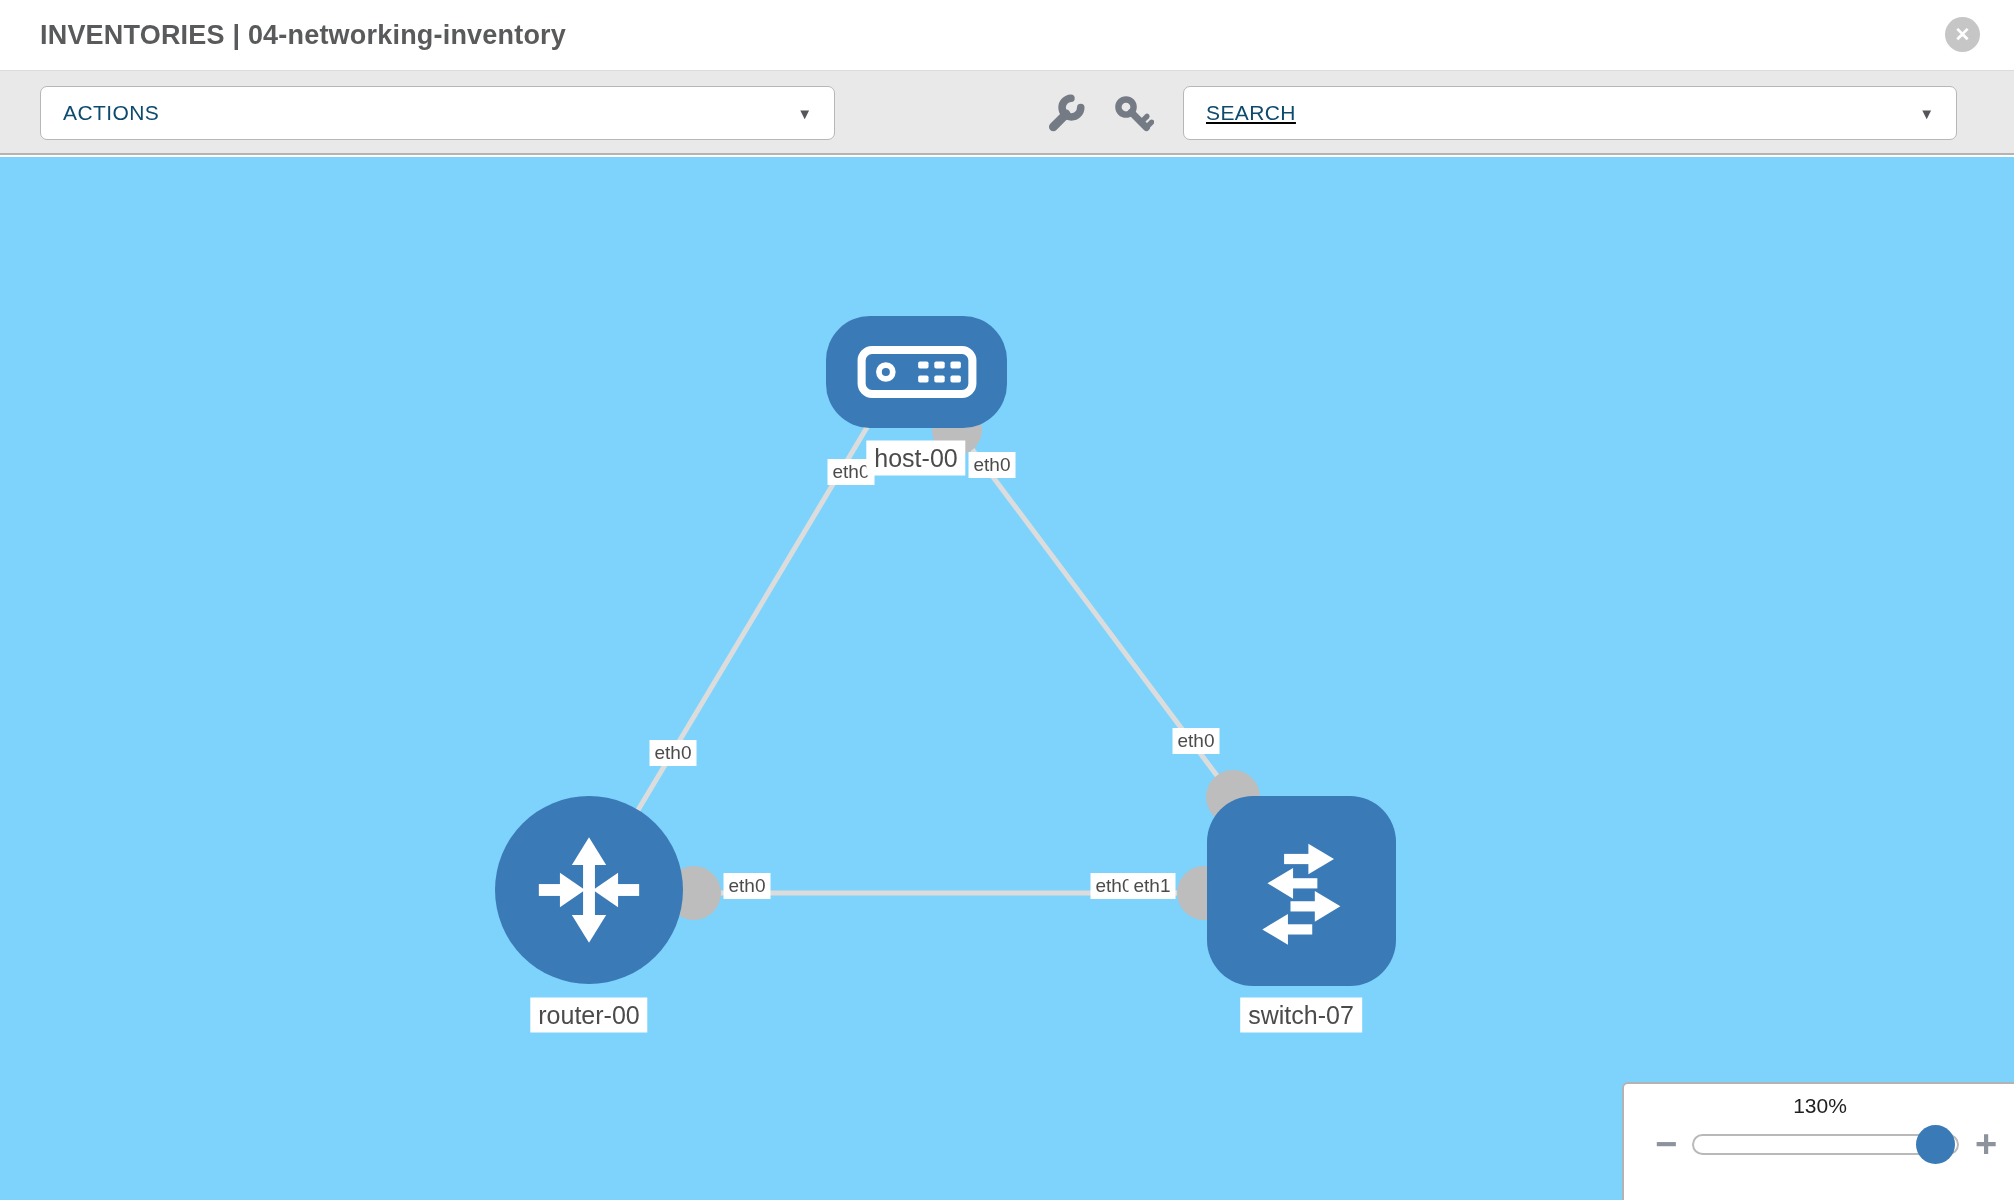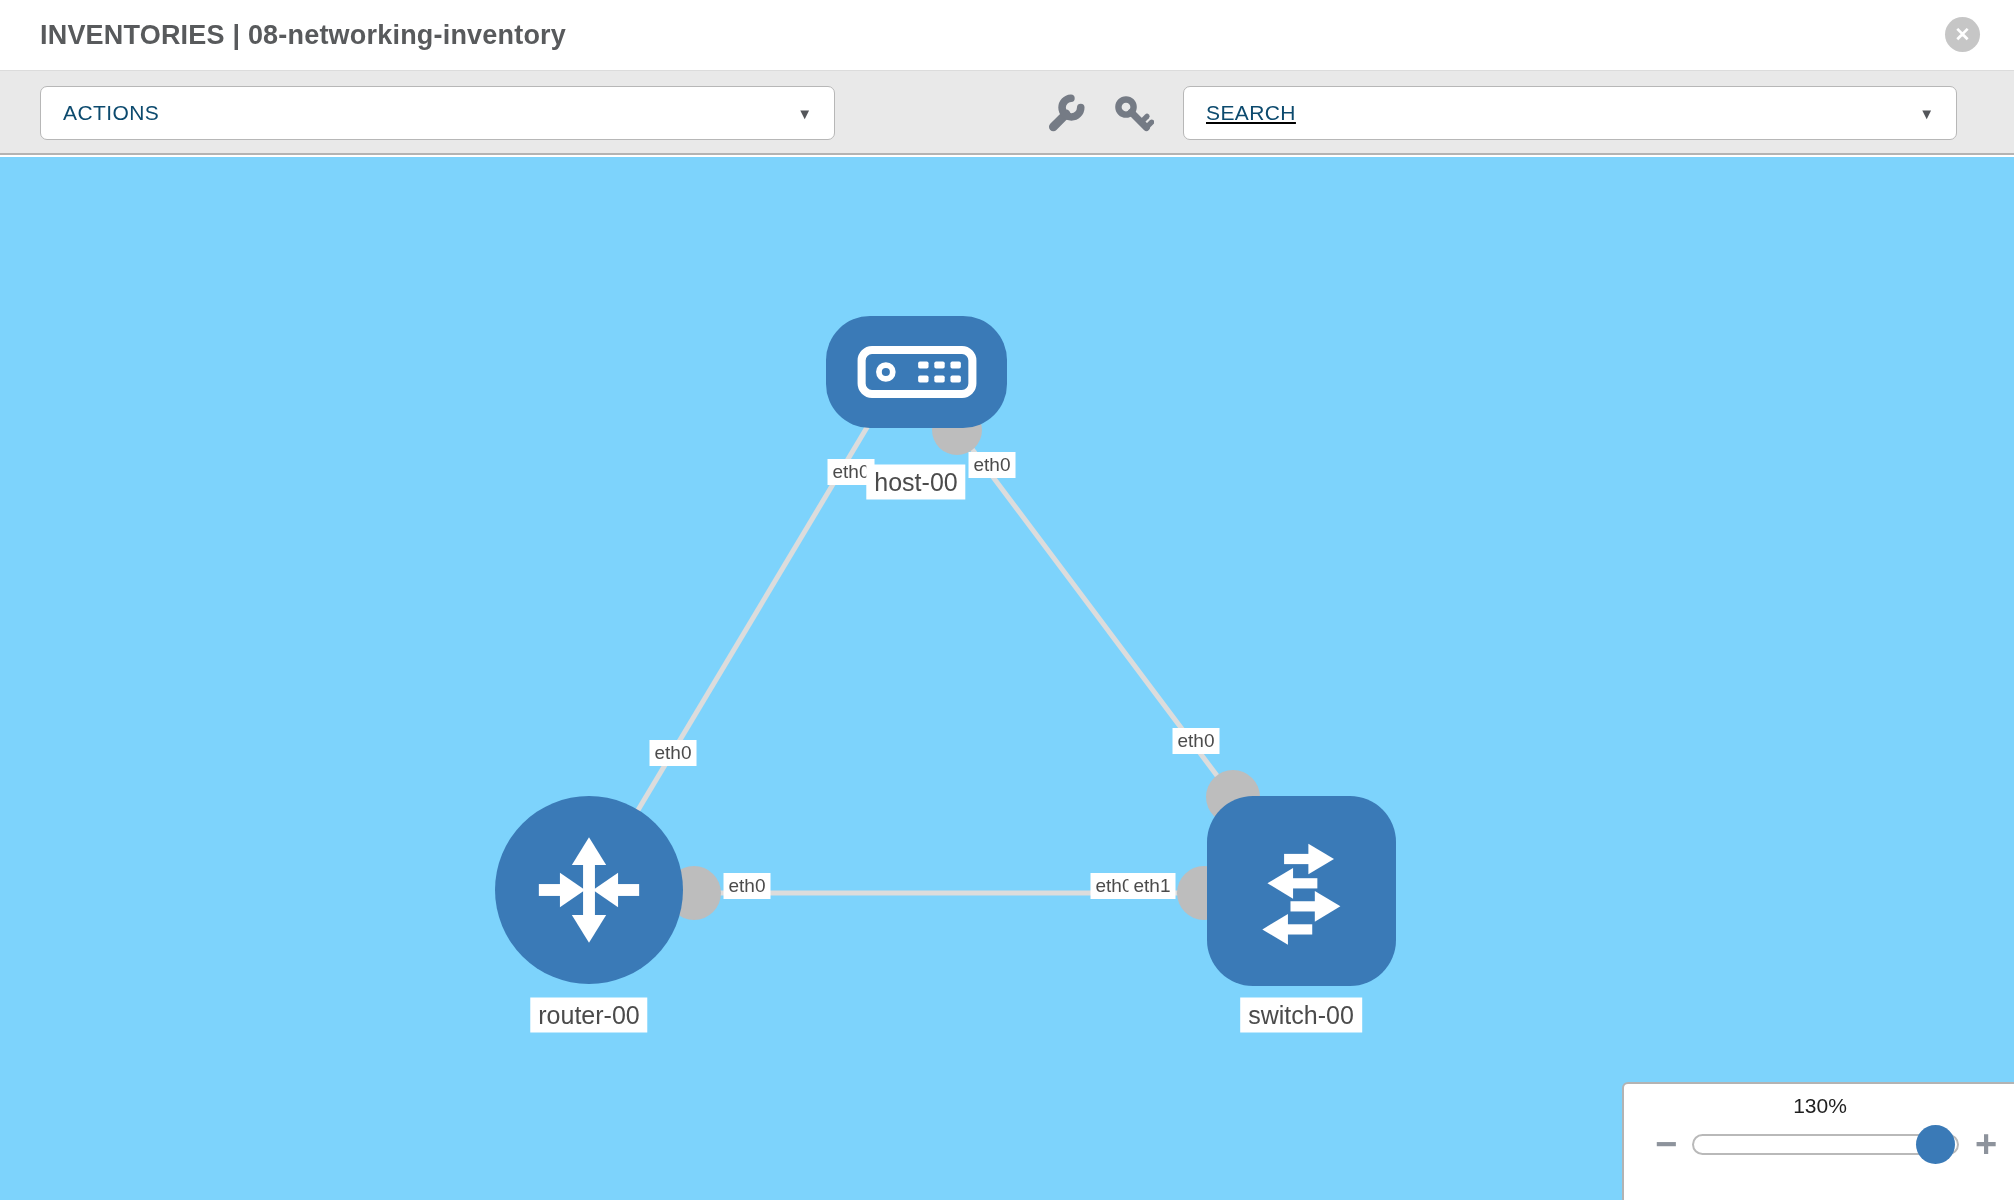--- a/index.html
+++ b/index.html
@@ -54,21 +54,21 @@
     background: #fff; border: 2px solid #b9b9b9; border-radius: 11px; cursor: pointer; }
   .zoom-thumb { position: absolute; left: 222px; top: 41px; width: 39px; height: 39px;
     border-radius: 50%; background: #3a7ab7; cursor: grab; }
 </style>
 </head>
 <body>
 
 <div class="app">
 
   <div class="header">
-    <span class="title">INVENTORIES | 08-networking-inventory</span>
+    <span class="title">INVENTORIES | 04-networking-inventory</span>
     <button class="close-btn">
       <span>✕</span>
     </button>
   </div>
 
   <div class="toolbar">
     <div class="select select-actions">
       <span class="select-label">ACTIONS</span>
       <span class="caret">▼</span>
     </div>
@@ -147,23 +147,23 @@
     </div>
 
     <span class="chip eth-label" style="left:851px; top:315px;">eth0</span>
     <span class="chip eth-label" style="left:992px; top:308px;">eth0</span>
     <span class="chip eth-label" style="left:673px; top:596px;">eth0</span>
     <span class="chip eth-label" style="left:747px; top:729px;">eth0</span>
     <span class="chip eth-label" style="left:1196px; top:584px;">eth0</span>
     <span class="chip eth-label" style="left:1114px; top:729px;">eth0</span>
     <span class="chip eth-label" style="left:1152px; top:729px;">eth1</span>
 
-    <span class="chip node-label" style="left:916px; top:301px;margin-top:24px;">host-00</span>
+    <span class="chip node-label" style="left:916px; top:301px;">host-00</span>
     <span class="chip node-label" style="left:589px; top:858px;">router-00</span>
-    <span class="chip node-label" style="left:1301px; top:858px;">switch-00</span>
+    <span class="chip node-label" style="left:1301px; top:858px;">switch-07</span>
 
     <div class="zoom-panel">
       <div class="zoom-level">130%</div>
       <button class="zoom-btn zoom-minus">
         <span>−</span>
       </button>
       <div class="zoom-track">
         <div class="zoom-thumb" style="top:-11px;"></div>
       </div>
       <button class="zoom-btn zoom-plus">

